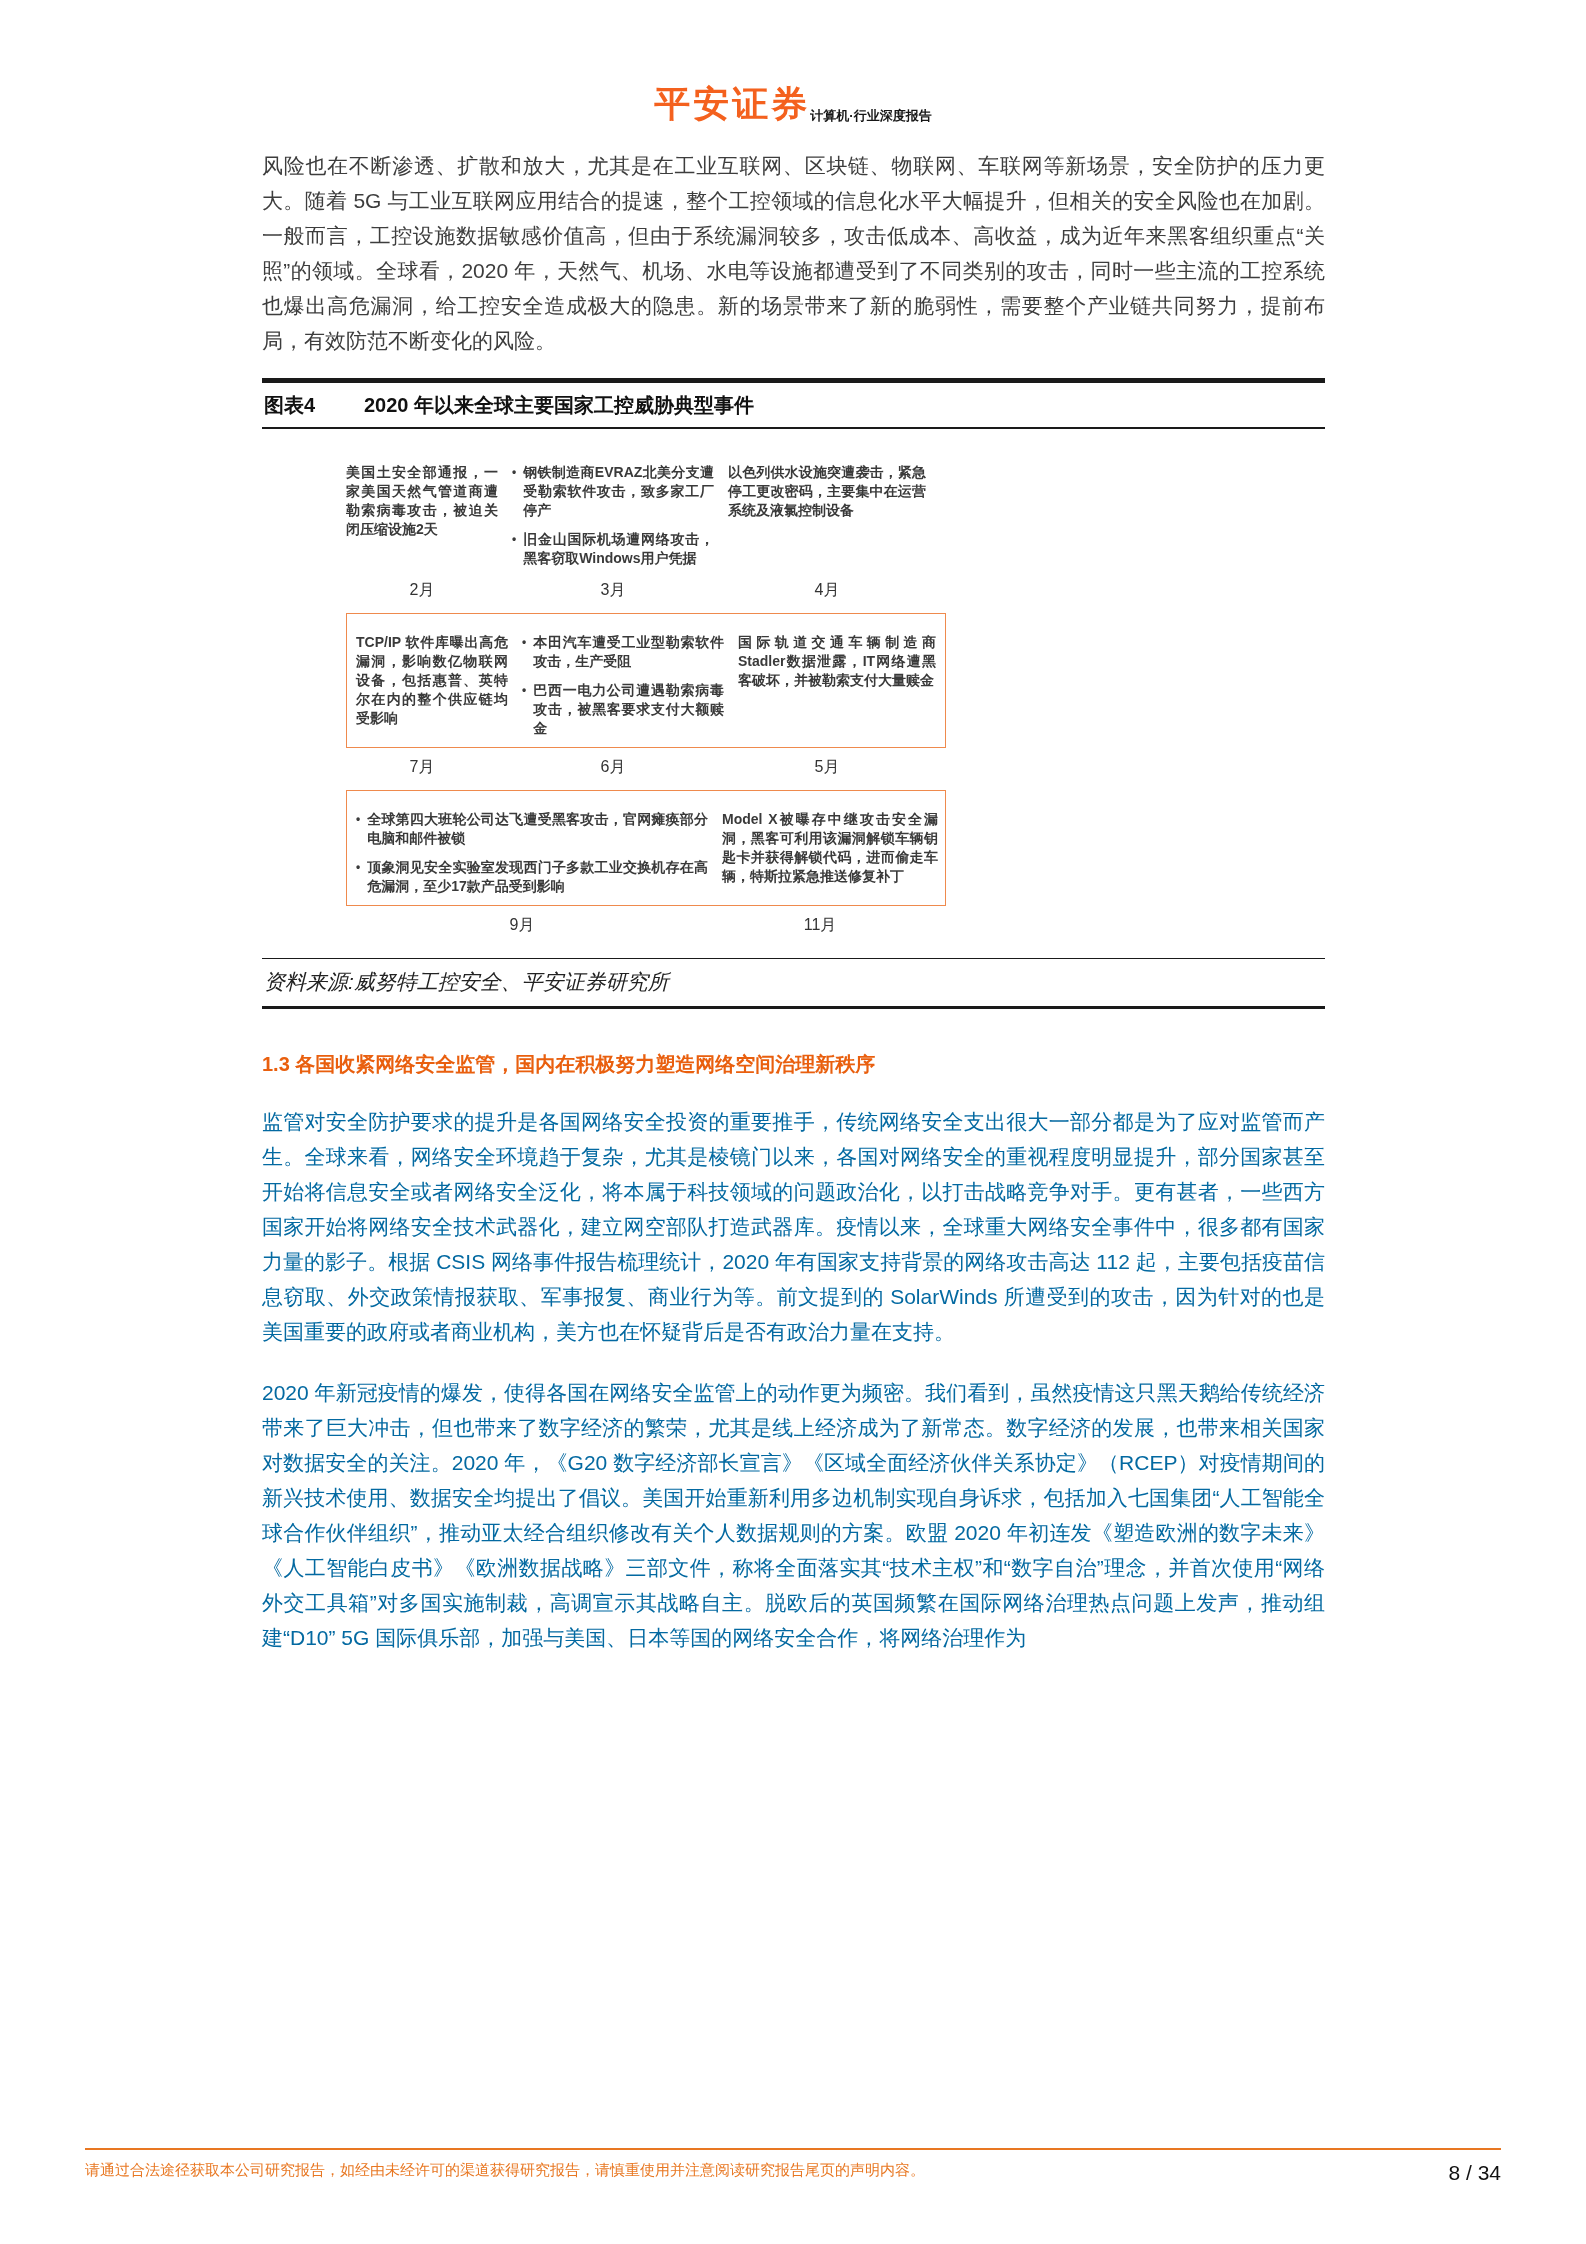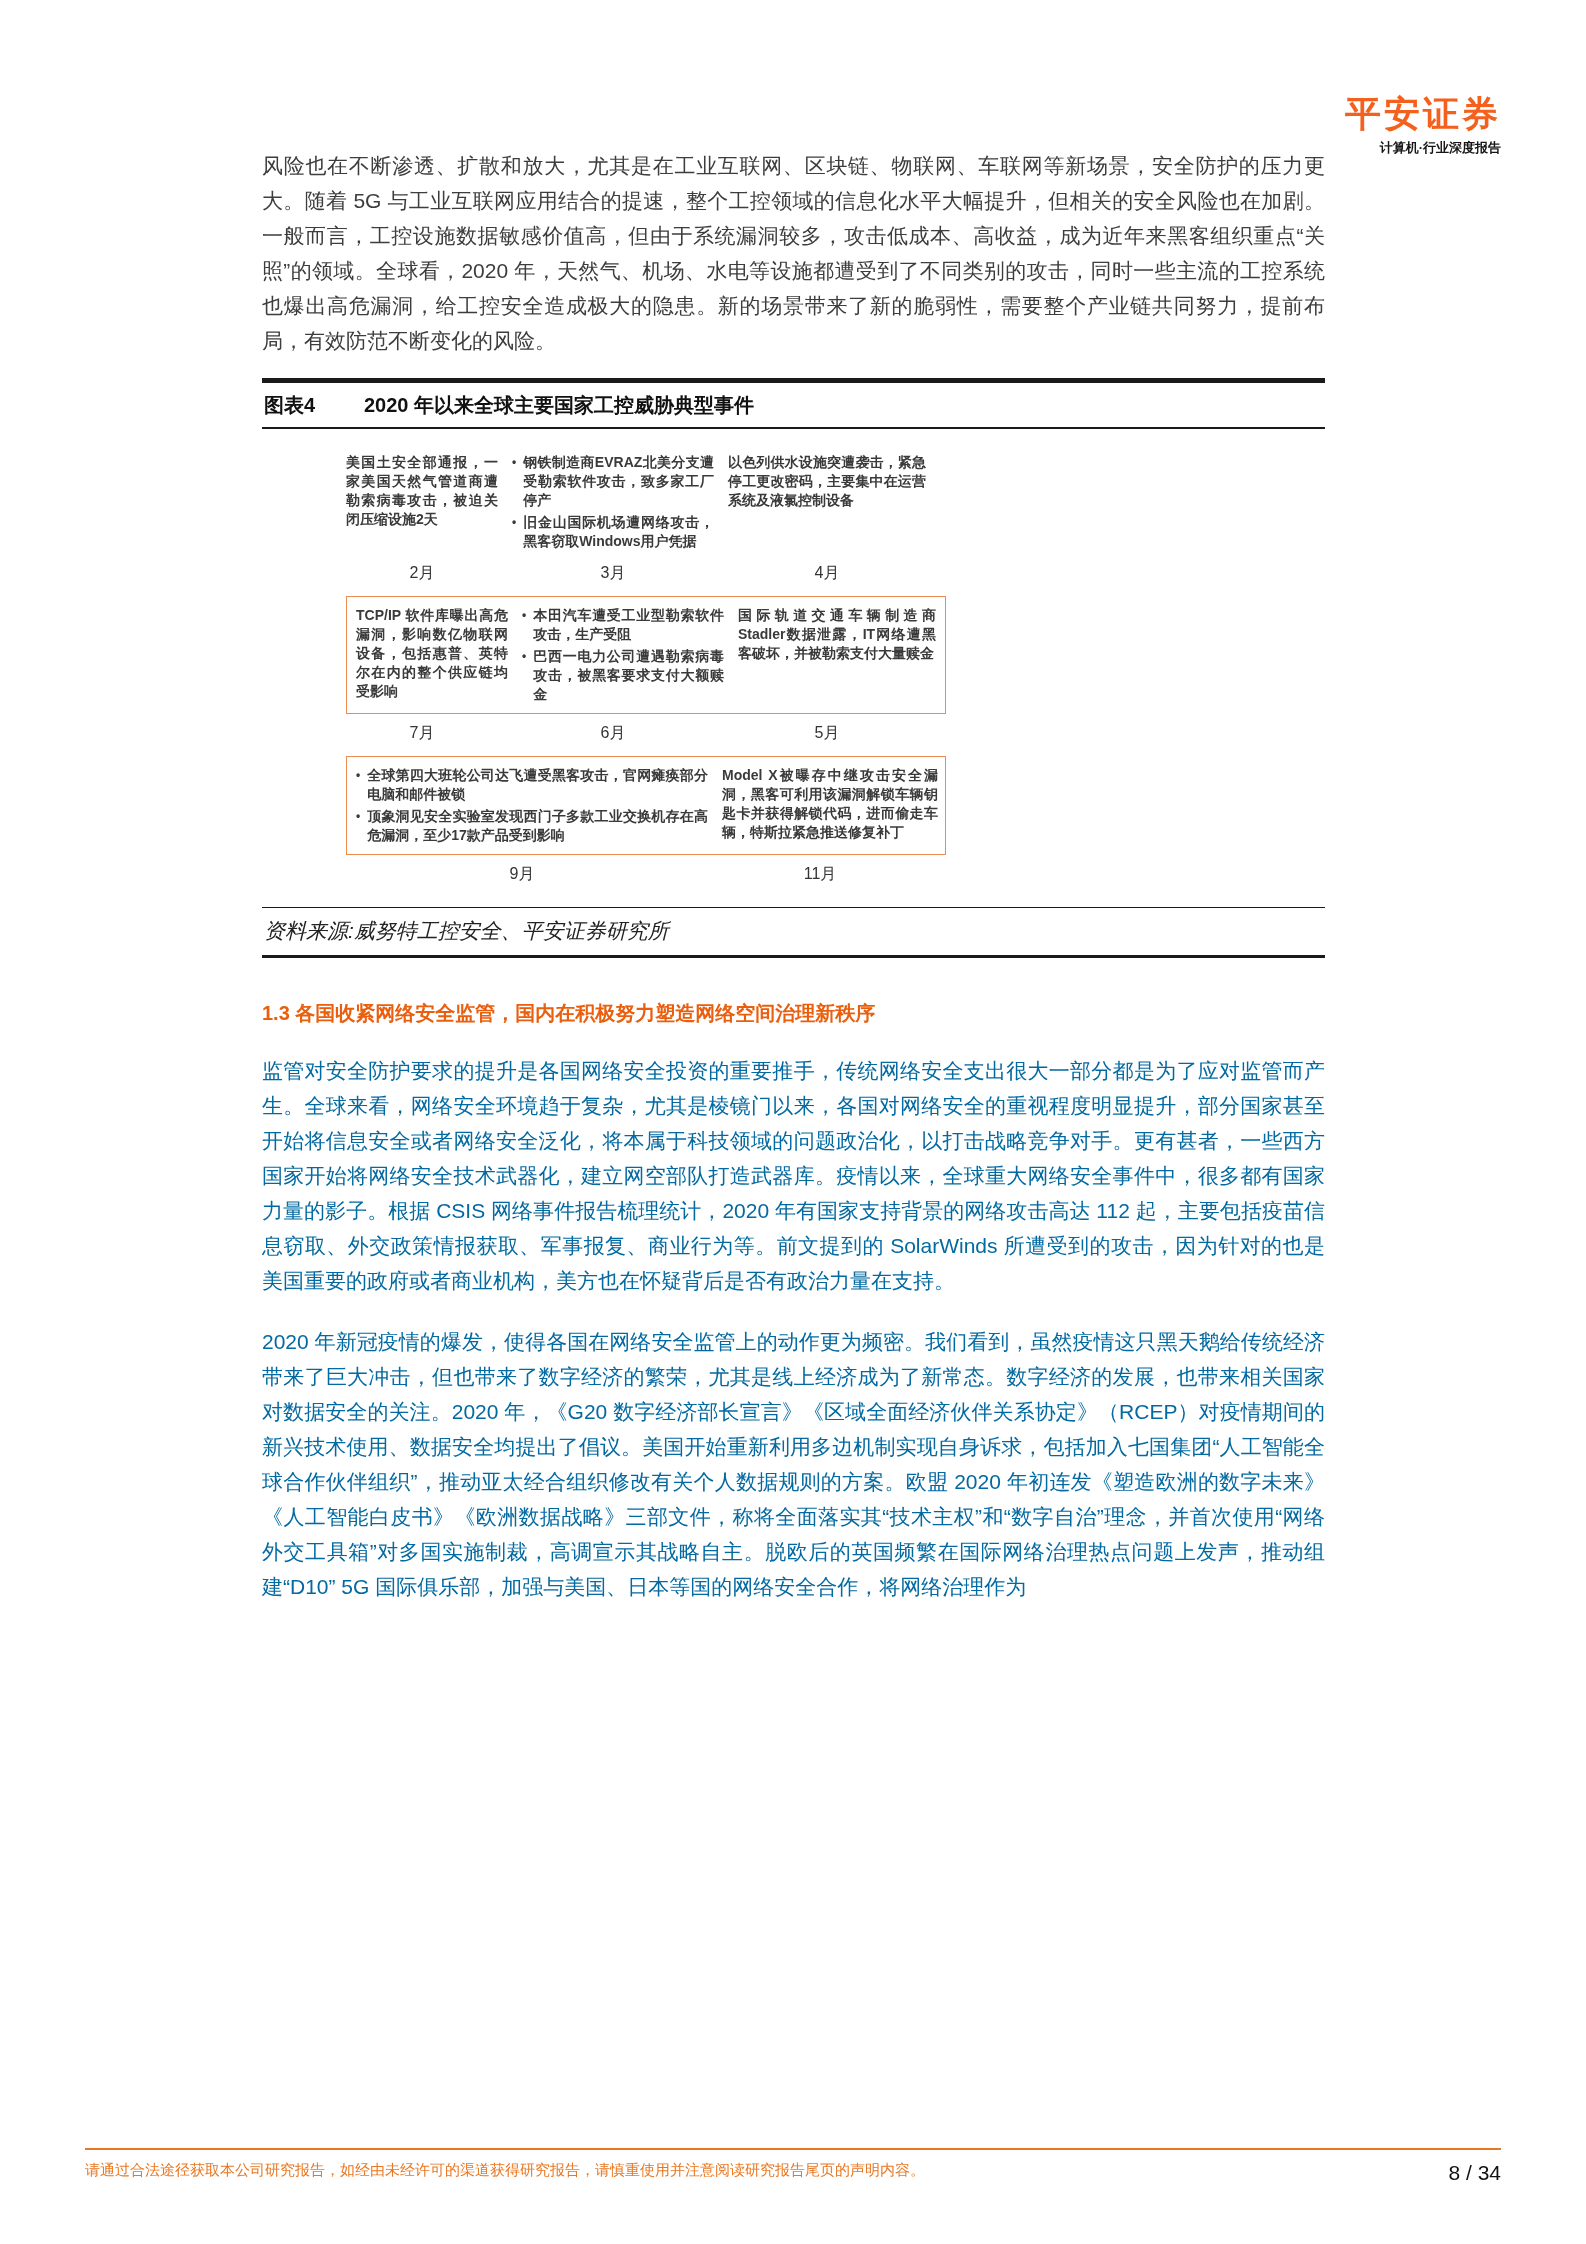--- a/index.html
+++ b/index.html
@@ -5,22 +5,22 @@
   * { margin:0; padding:0; box-sizing:border-box; }
   html,body { background:#ffffff; }
   body { font-family:"Liberation Sans","DejaVu Sans",sans-serif; }
   .page {
     position:relative; width:1586px; height:2244px; background:#ffffff;
     overflow:hidden; margin:0 auto;
   }
 
   
   .header {
-    position:absolute; top:90px; left:85px; right:85px;
-    display:flex; justify-content:center; align-items:flex-end;flex-direction:column;
+    position:absolute; top:80px; left:85px; right:85px;
+    display:flex; justify-content:center; align-items:flex-end;
   }
   .logo {
     font-size:36px; font-weight:700; color:#f4611e; letter-spacing:3px;
   }
   .header-right {
     font-size:13px; font-weight:700; color:#161616; padding-bottom:4px;
   }
 
   
   .content {
@@ -38,21 +38,21 @@
   }
   .fig-label { font-size:20px; font-weight:700; color:#111; width:82px; flex:0 0 auto; }
   .fig-title { font-size:20px; font-weight:700; color:#111; }
 
   .fig-body { padding:24px 0 10px 84px; }
   .tl { width:600px; }
   .trow { display:grid; column-gap:14px; }
   .cols3 { grid-template-columns:152px 202px 198px; }
   .cols2 { grid-template-columns:352px 216px; }
   .tcell { font-size:14px; line-height:19px; font-weight:600; color:#3a3a3a; text-align:justify; }
-  .titem { display:flex; gap:7px; margin-bottom:3px; }
+  .titem { display:flex; gap:7px; margin-bottom:3px;margin-top:10px; }
   .blt { flex:0 0 auto; font-size:12px; line-height:19px; }
   .mrow { padding:9px 0 12px 0; text-align:center; font-size:16px; color:#333; }
   .band { border:1.5px solid #ef8a4d; padding:9px 9px 6px 9px; }
 
   .fig-src {
     border-top:1px solid #1a1a1a; border-bottom:3px solid #1a1a1a;
     padding:9px 2px 10px 2px; font-size:21px; font-style:italic; color:#222;
   }
 
   

